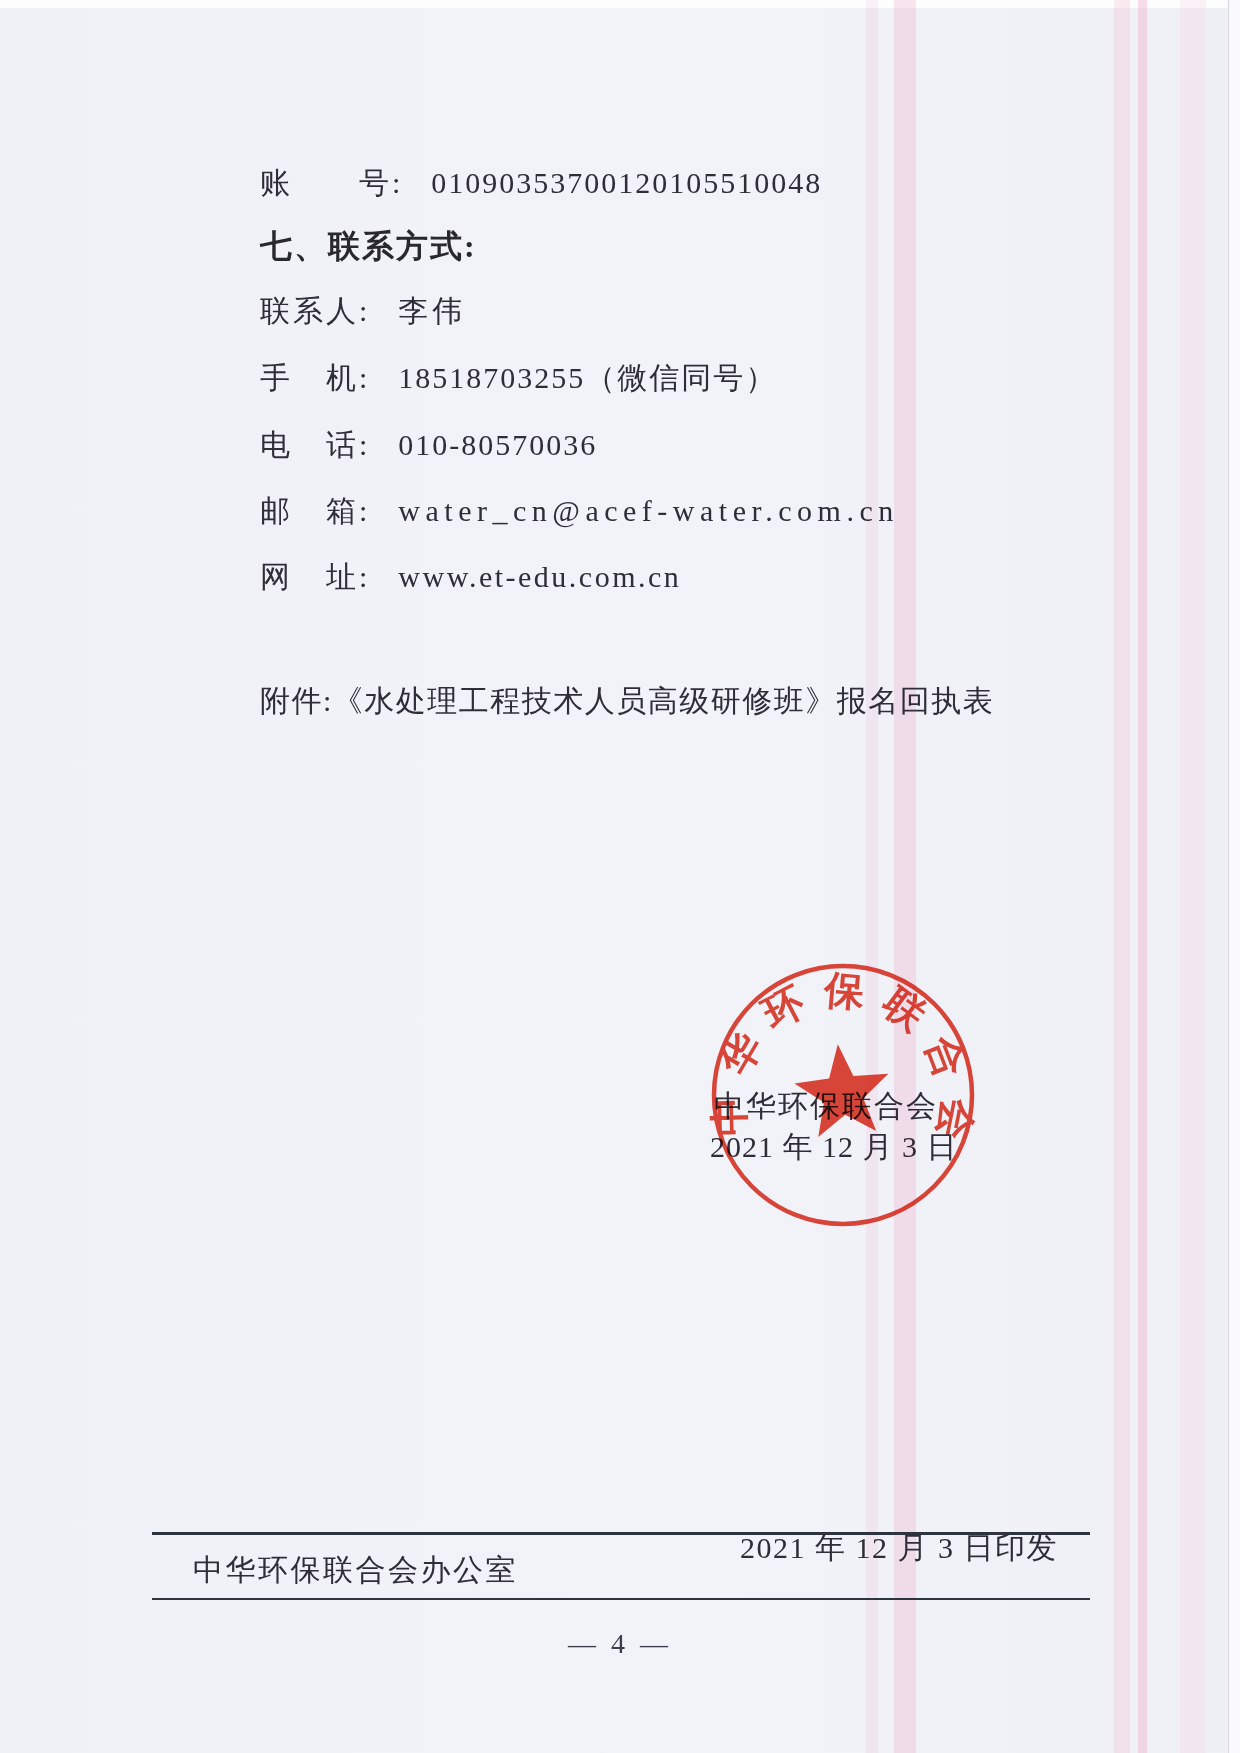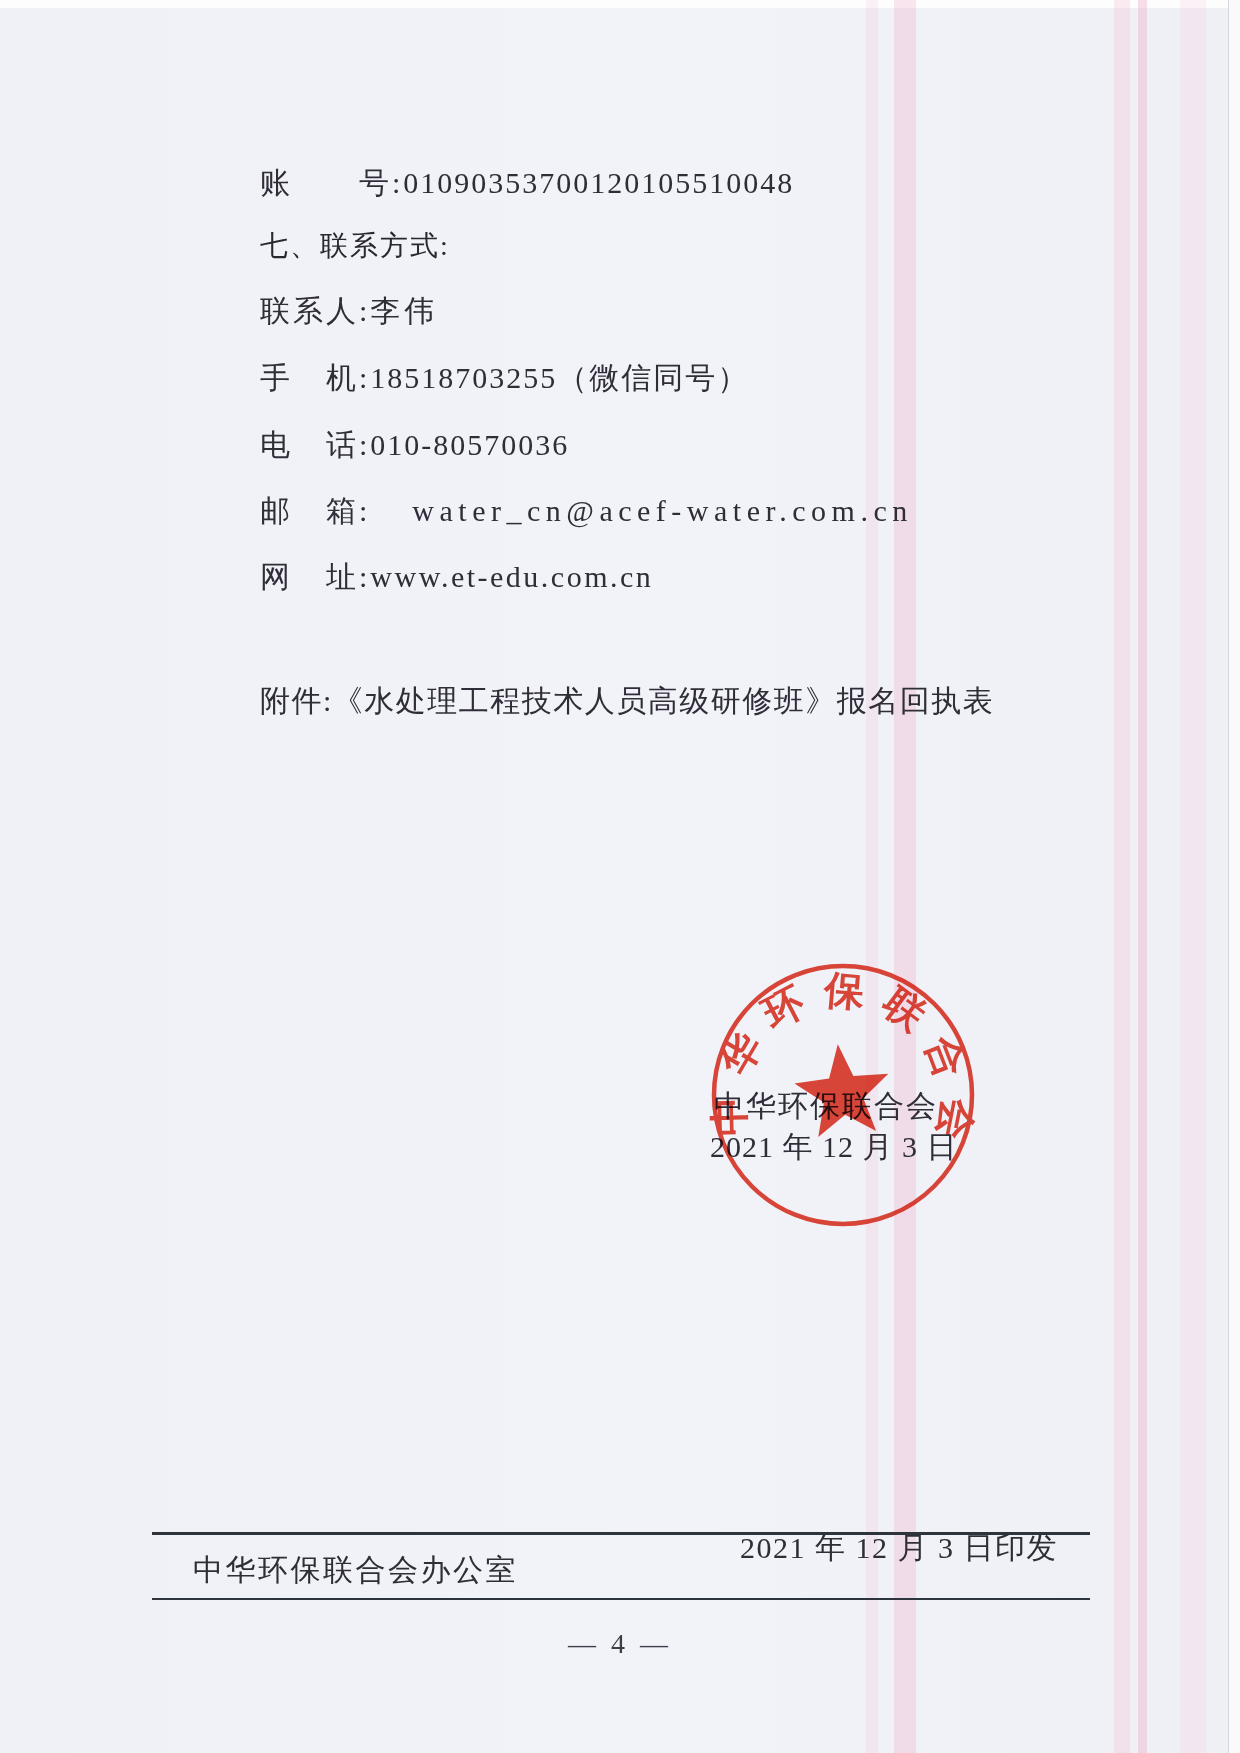--- a/index.html
+++ b/index.html
@@ -27,27 +27,27 @@
     position:absolute;top:0;left:1229px;width:11px;height:100%;
     background:#fafafc;box-shadow:-1px 0 0 #d6d6dc;pointer-events:none;
   }
 
   
   .line{
     position:absolute;left:260px;
     display:flex;align-items:baseline;
     font-size:30px;line-height:34px;white-space:pre;
   }
-  .lbl{letter-spacing:3px;text-align:right;}
+  .lbl{letter-spacing:3px;margin-right:28px;text-align:right;}
   .val{letter-spacing:2px;text-align:center;}
   .v-phone{letter-spacing:2px;font-family:Liberation Serif, serif;}
-  .v-email{letter-spacing:5.5px;margin-left:42px;}
+  .v-email{letter-spacing:5.5px;}
   .v-url{letter-spacing:2.5px;}
   .v-name{letter-spacing:4px;}
-  .heading{font-weight:400;font-size:28px;letter-spacing:2px;color:#29282f;}
+  .heading{font-weight:700;font-size:32px;letter-spacing:2px;color:#29282f;}
   .attachment{letter-spacing:1.5px;}
 
   
   .sig-org{
     position:absolute;left:714px;top:1086px;
     font-size:30px;letter-spacing:2px;white-space:pre;
   }
   .sig-date{
     position:absolute;left:710px;top:1127px;
     font-size:30px;letter-spacing:1px;white-space:pre;

